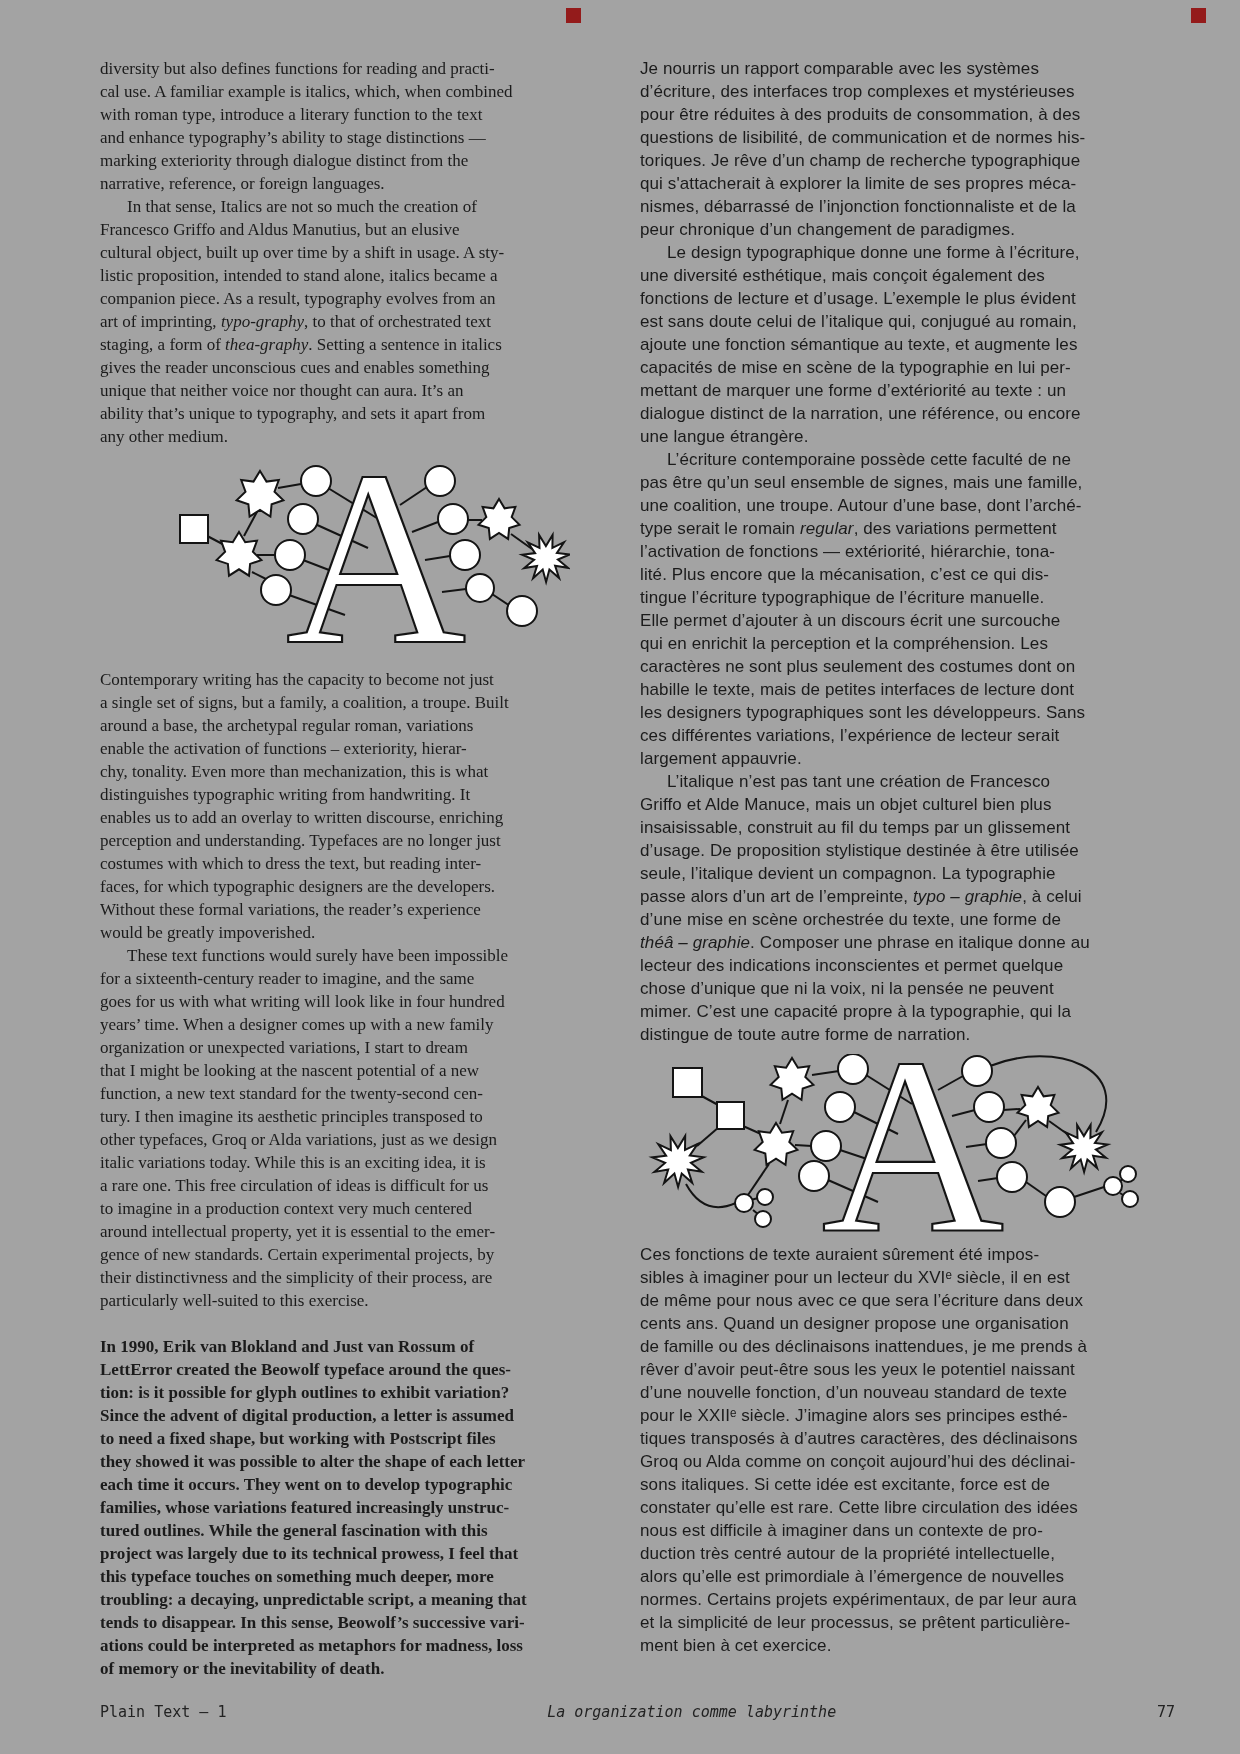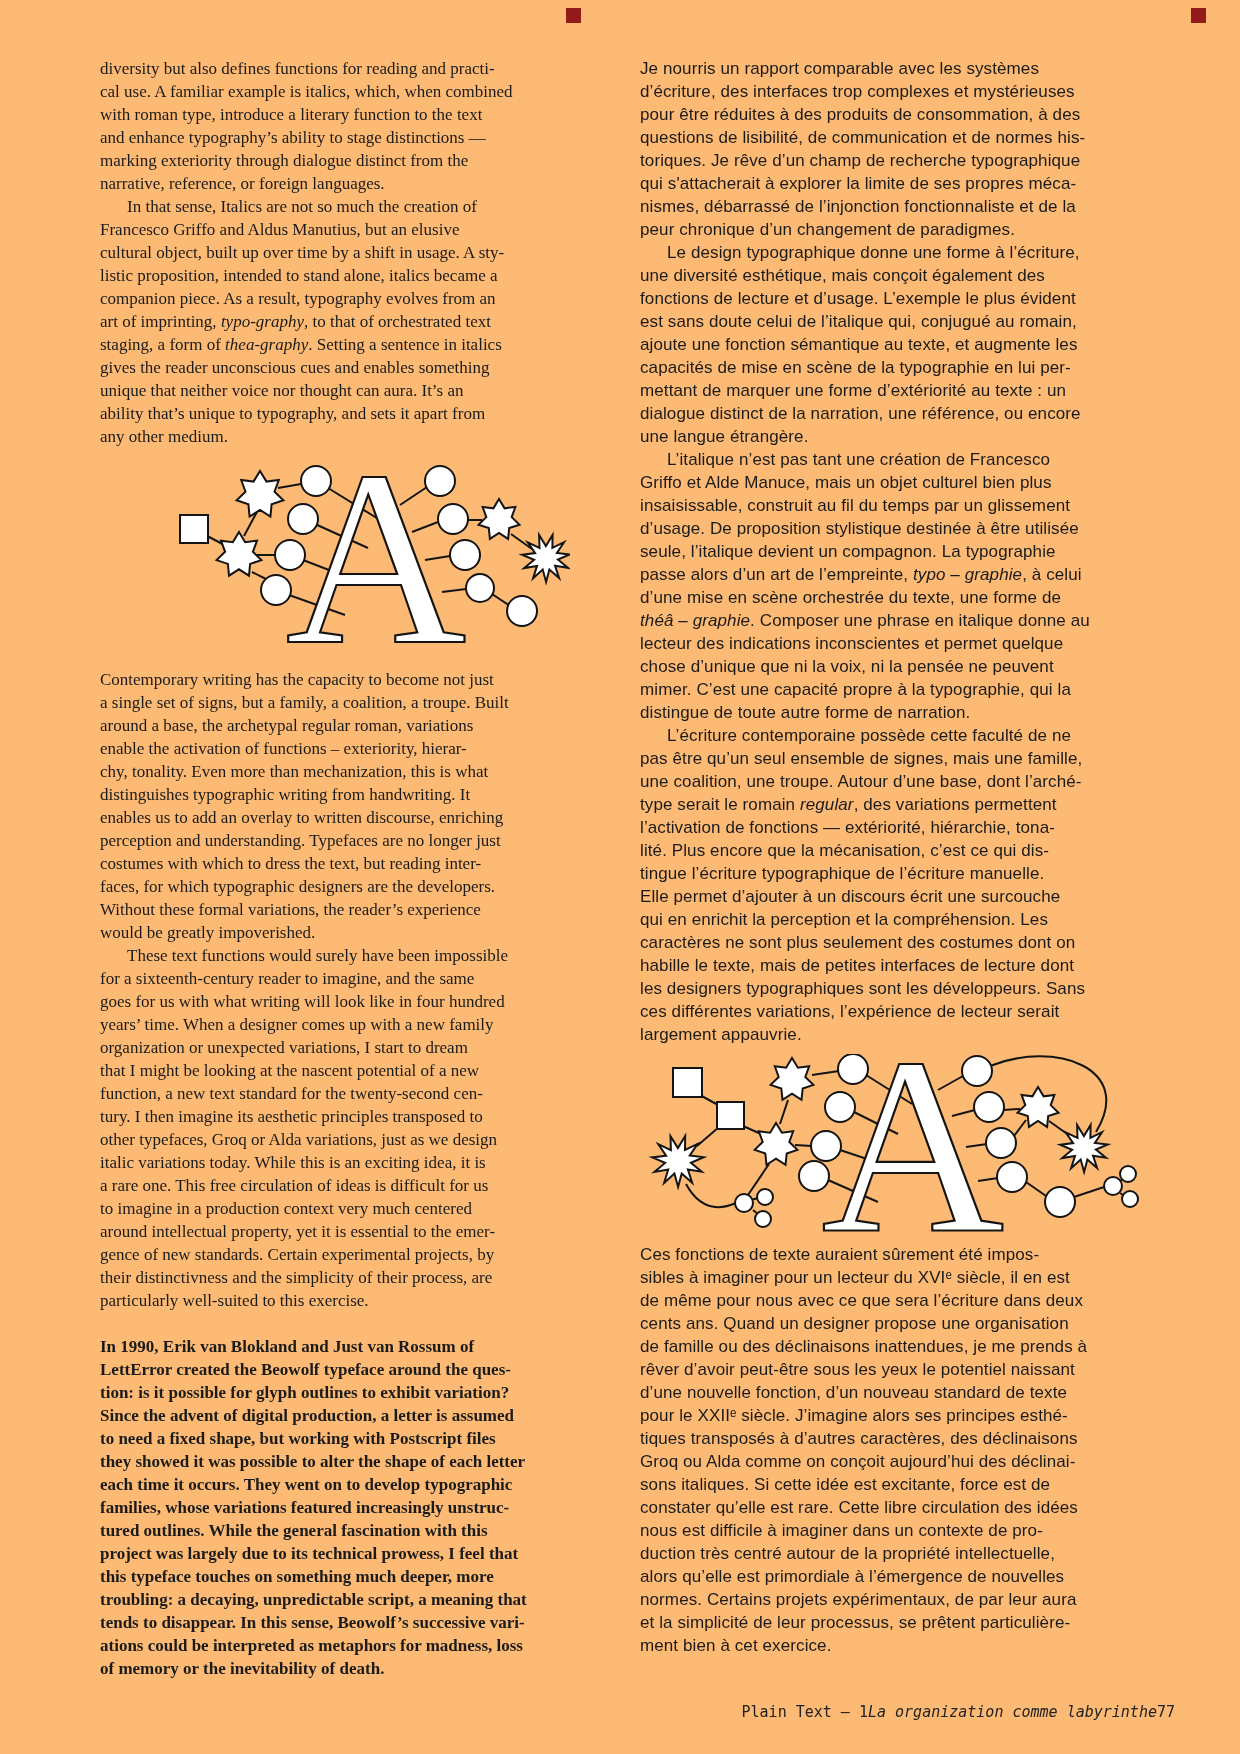--- a/index.html
+++ b/index.html
@@ -1,35 +1,35 @@
 <!DOCTYPE html>
 <html><head>
 <meta charset="utf-8">
 <style>
   html,body{margin:0;padding:0;}
   body{width:1240px;height:1754px;background:#ffffff;position:relative;overflow:hidden;
        font-family:"Liberation Serif","DejaVu Serif",serif;}
-  .page{position:absolute;inset:0;background:#fdba74;}
+  .page{position:absolute;inset:0;background:#a3a3a3;}
   .col{position:absolute;top:57px;font-size:17px;line-height:23px;color:#1b1b1b;}
   .col-left{left:100px;width:470px;font-family:"Liberation Serif","DejaVu Serif",serif;}
   .col-right{left:640px;width:500px;font-family:"Liberation Sans","DejaVu Sans",sans-serif;
              letter-spacing:0.1px;}
   .para{margin:0;white-space:pre-line;}
   .para.indent{text-indent:27px;}
   .para.space-before{margin-top:23px;font-weight:bold;}
   .it{font-style:italic;}
   svg.fig{display:block;}
   svg.fig-left{margin:12px 0 18px 0;}
   svg.fig-right{margin:8px 0 9px 0;}
   .ln{stroke:#141414;stroke-width:2;fill:none;}
   .shape{fill:#ffffff;stroke:#141414;stroke-width:2;}
   .glyph{fill:#ffffff;stroke:#141414;stroke-width:2.2;
          font-family:"Liberation Serif","DejaVu Serif",serif;text-anchor:middle;}
   .footer{position:absolute;left:100px;top:1703px;width:1075px;display:flex;
-          justify-content:flex-end;align-items:baseline;
+          justify-content:space-between;align-items:baseline;
           font-family:"DejaVu Sans Mono","Liberation Mono",monospace;
           font-size:15px;color:#222;}
   .footer .it{font-style:italic;}
   .marker{position:absolute;width:15px;height:15px;}
 </style>
 </head>
 <body>
 
 <div class="page">
   <div class="marker" id="marker-left" style="left: 566px; top: 8px; height: 15px; width: 15px; background: rgb(148, 27, 27);"></div>
@@ -141,46 +141,46 @@
 peur chronique d’un changement de paradigmes.</span></p>
       <p class="para indent"><span>Le design typographique donne une forme à l’écriture,
 une diversité esthétique, mais conçoit également des
 fonctions de lecture et d’usage. L’exemple le plus évident
 est sans doute celui de l’italique qui, conjugué au romain,
 ajoute une fonction sémantique au texte, et augmente les
 capacités de mise en scène de la typographie en lui per-
 mettant de marquer une forme d’extériorité au texte : un
 dialogue distinct de la narration, une référence, ou encore
 une langue étrangère.</span></p>
-      <p class="para indent"><span>L’italique n’est pas tant une création de Francesco
-Griffo et Alde Manuce, mais un objet culturel bien plus
-insaisissable, construit au fil du temps par un glissement
-d’usage. De proposition stylistique destinée à être utilisée
-seule, l’italique devient un compagnon. La typographie
-passe alors d’un art de l’empreinte, </span><span class="it">typo – graphie</span><span>, à celui
-d’une mise en scène orchestrée du texte, une forme de
-</span><span class="it">théâ – graphie</span><span>. Composer une phrase en italique donne au
-lecteur des indications inconscientes et permet quelque
-chose d’unique que ni la voix, ni la pensée ne peuvent
-mimer. C’est une capacité propre à la typographie, qui la
-distingue de toute autre forme de narration.</span></p>
       <p class="para indent"><span>L’écriture contemporaine possède cette faculté de ne
 pas être qu’un seul ensemble de signes, mais une famille,
 une coalition, une troupe. Autour d’une base, dont l’arché-
 type serait le romain </span><span class="it">regular</span><span>, des variations permettent
 l’activation de fonctions — extériorité, hiérarchie, tona-
 lité. Plus encore que la mécanisation, c’est ce qui dis-
 tingue l’écriture typographique de l’écriture manuelle.
 Elle permet d’ajouter à un discours écrit une surcouche
 qui en enrichit la perception et la compréhension. Les
 caractères ne sont plus seulement des costumes dont on
 habille le texte, mais de petites interfaces de lecture dont
 les designers typographiques sont les développeurs. Sans
 ces différentes variations, l’expérience de lecteur serait
 largement appauvrie.</span></p>
+      <p class="para indent"><span>L’italique n’est pas tant une création de Francesco
+Griffo et Alde Manuce, mais un objet culturel bien plus
+insaisissable, construit au fil du temps par un glissement
+d’usage. De proposition stylistique destinée à être utilisée
+seule, l’italique devient un compagnon. La typographie
+passe alors d’un art de l’empreinte, </span><span class="it">typo – graphie</span><span>, à celui
+d’une mise en scène orchestrée du texte, une forme de
+</span><span class="it">théâ – graphie</span><span>. Composer une phrase en italique donne au
+lecteur des indications inconscientes et permet quelque
+chose d’unique que ni la voix, ni la pensée ne peuvent
+mimer. C’est une capacité propre à la typographie, qui la
+distingue de toute autre forme de narration.</span></p>
       <svg width="500" height="180" viewBox="0 0 500 180" class="fig fig-right">
         <line x1="58" y1="40" x2="80" y2="52" class="ln"></line>
         <line x1="79" y1="73" x2="57" y2="92" class="ln"></line>
         <line x1="103" y1="72" x2="121" y2="80" class="ln"></line>
         <line x1="129" y1="110" x2="108" y2="141" class="ln"></line>
         <line x1="148" y1="46" x2="140" y2="70" class="ln"></line>
         <line x1="172" y1="21" x2="199" y2="17" class="ln"></line>
         <line x1="226" y1="21" x2="272" y2="50" class="ln"></line>
         <line x1="214" y1="58" x2="258" y2="80" class="ln"></line>
         <line x1="200" y1="96" x2="248" y2="112" class="ln"></line>

